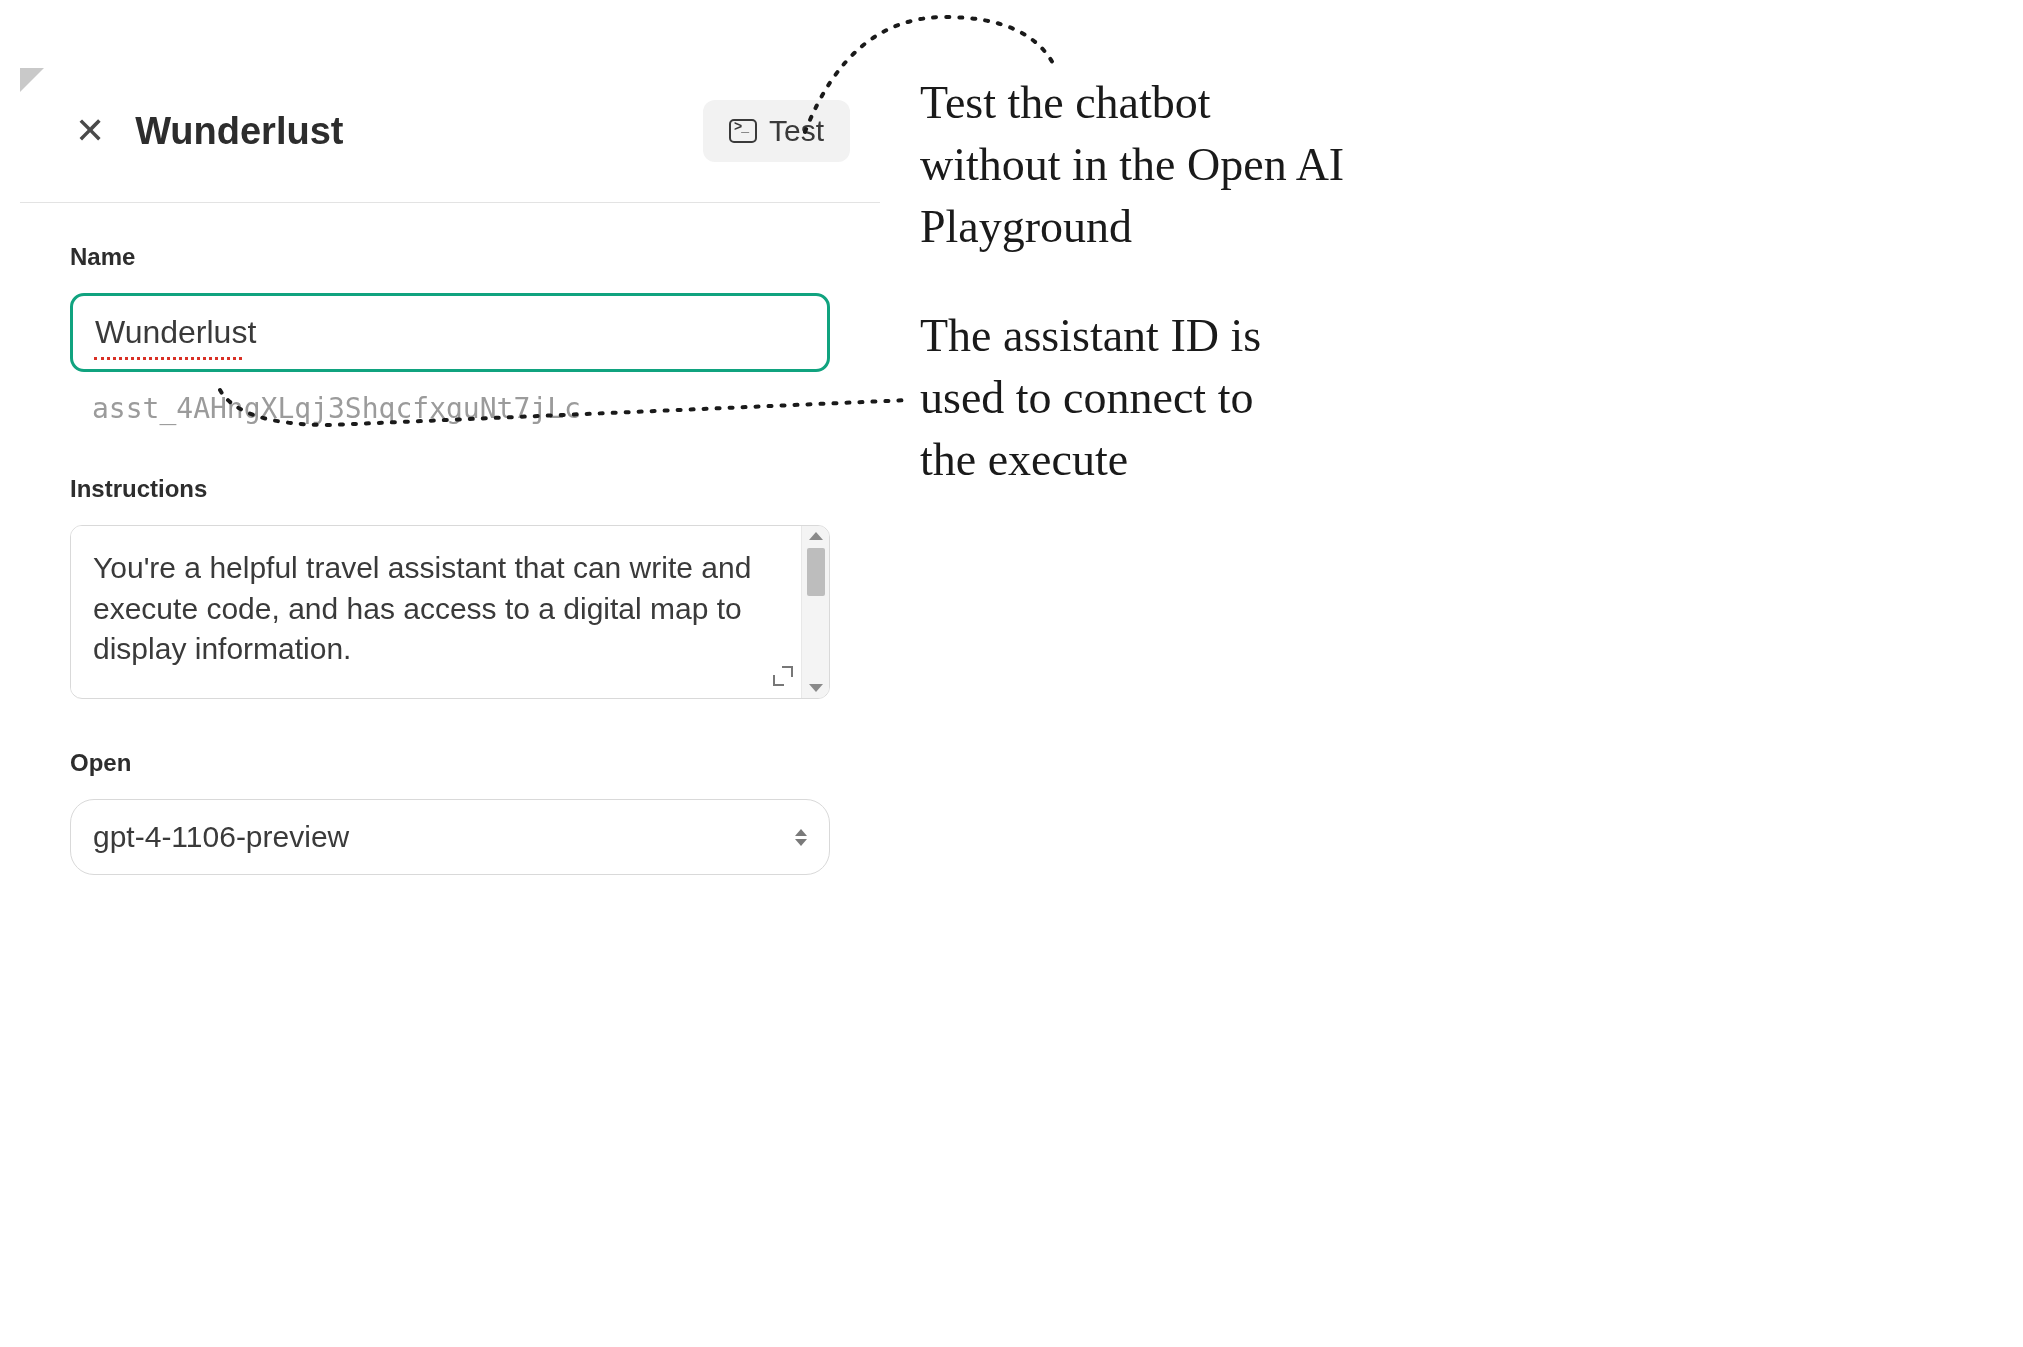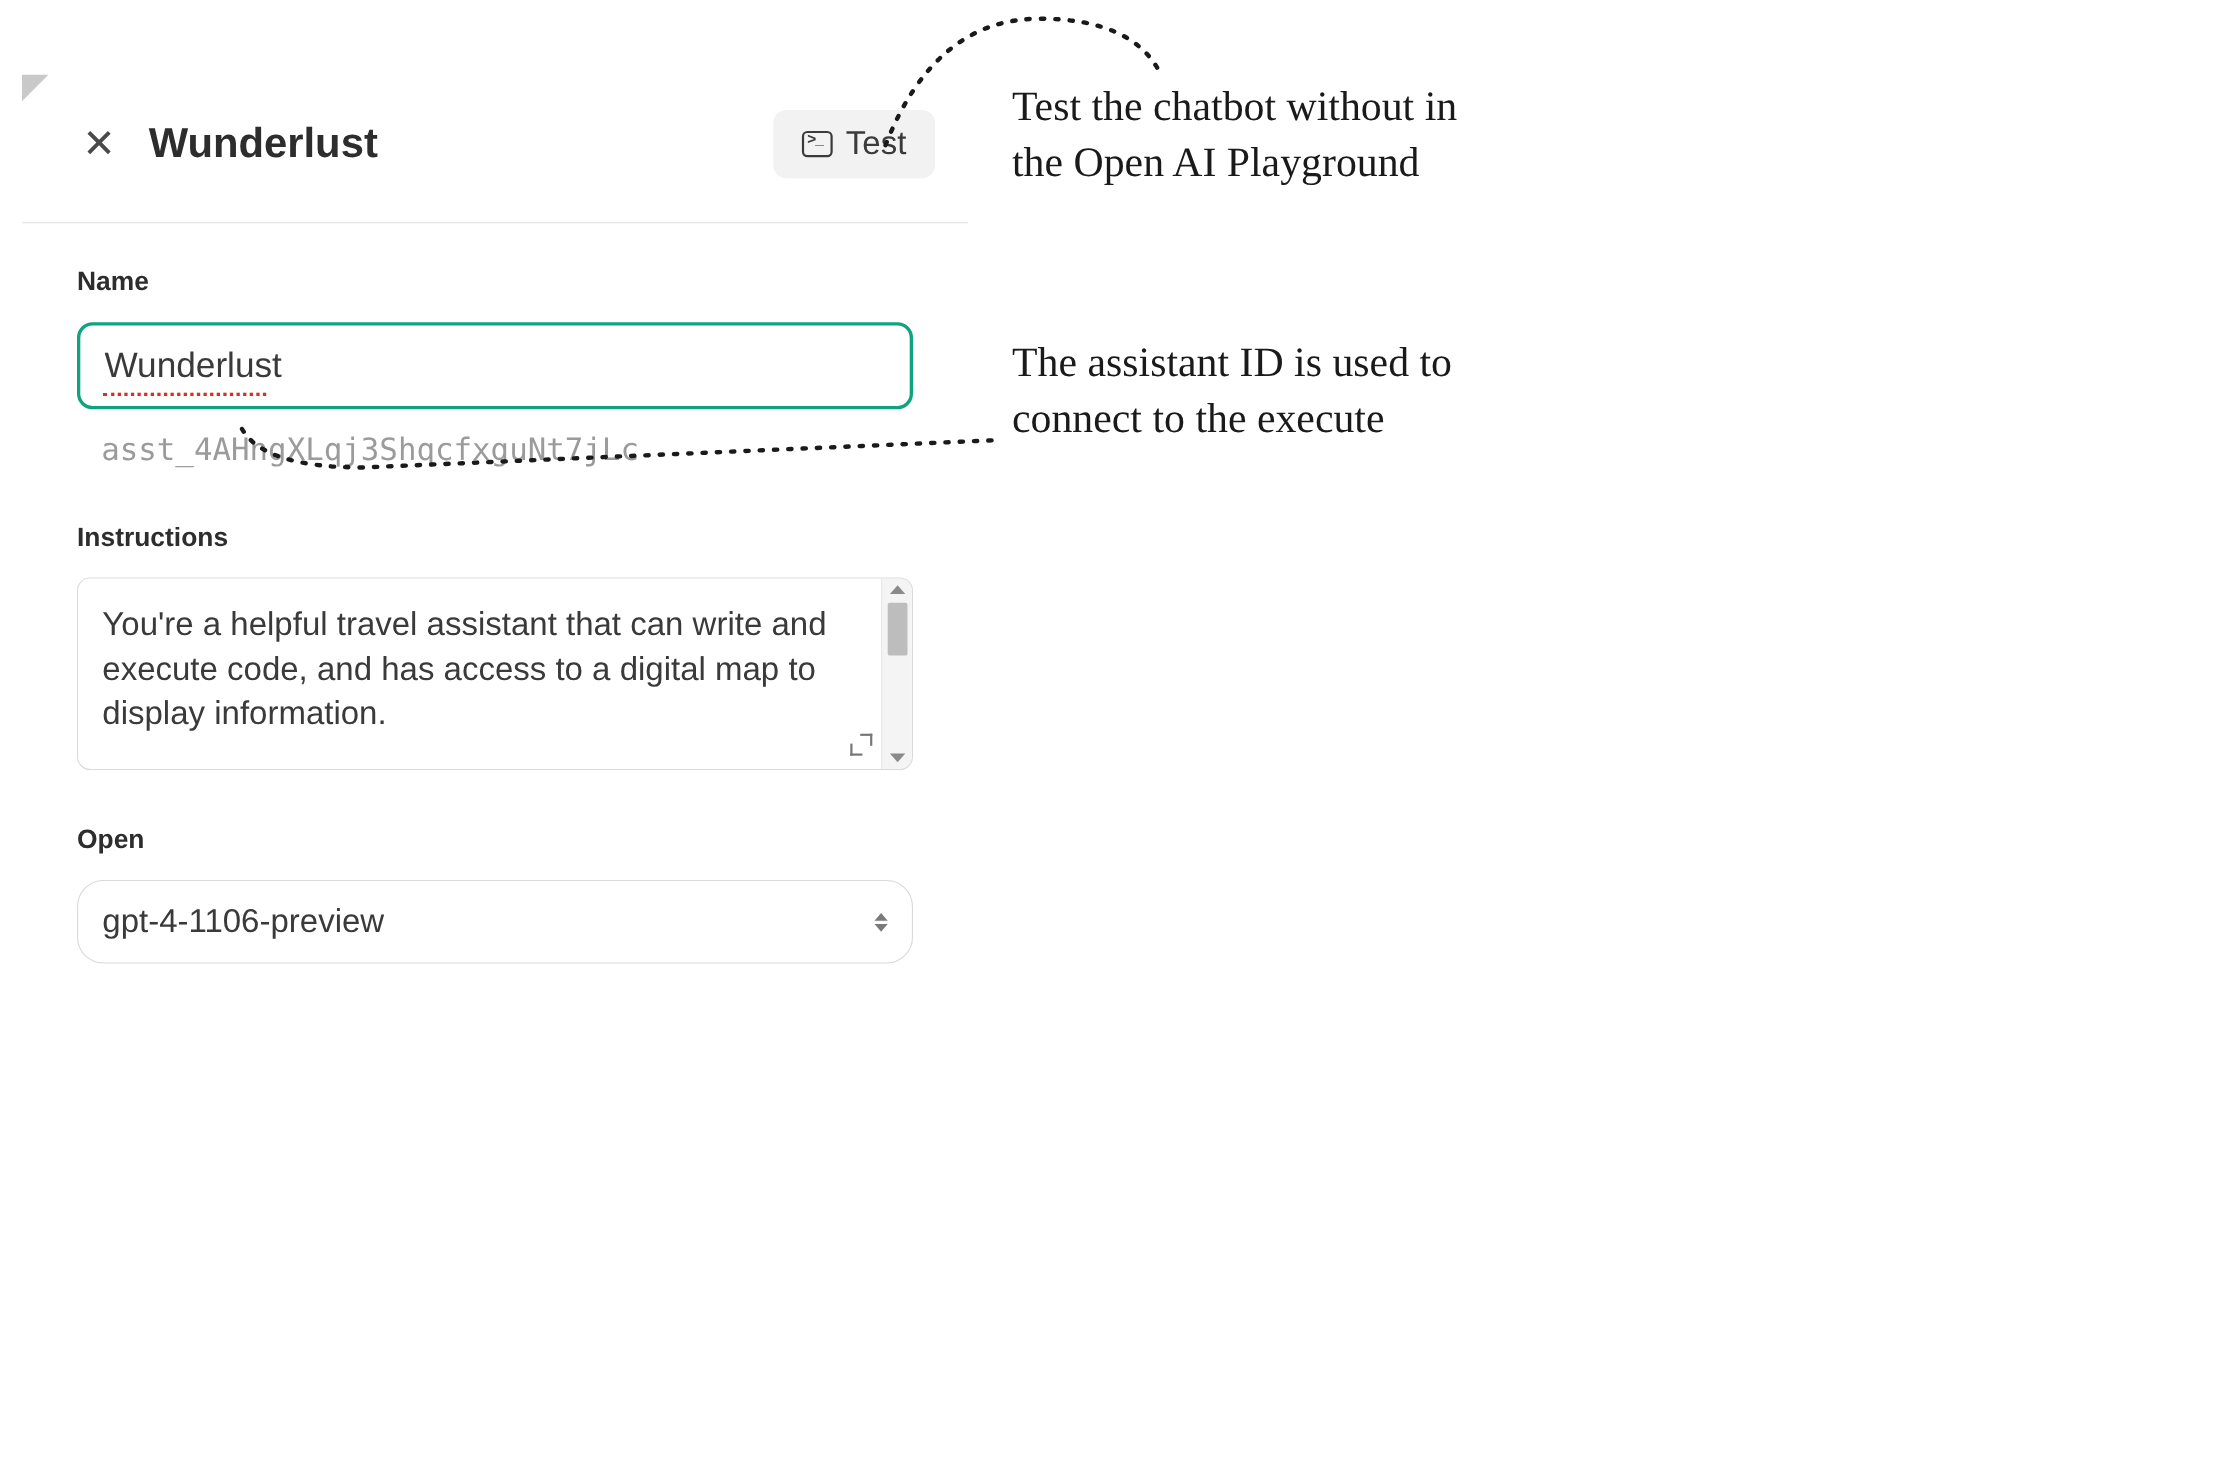--- a/index.html
+++ b/index.html
@@ -200,21 +200,21 @@
     .stepper-icon span {
       width: 0; height: 0;
       border-left: 6px solid transparent;
       border-right: 6px solid transparent;
     }
     .stepper-icon span:first-child { border-bottom: 7px solid #7a7a7a; }
     .stepper-icon span:last-child { border-top: 7px solid #7a7a7a; }
     .annotation {
       position: absolute;
       font-family: "Comic Sans MS", "Chalkboard SE", "Marker Felt", cursive;
-      font-size: 38px;
+      font-size: 46px;
       line-height: 1.35;
       color: #1a1a1a;
       white-space: pre-line;
     }
     .anno1 { top: 72px; left: 920px; width: 440px; }
     .anno2 { top: 305px; left: 920px; width: 400px; }
     .arrow-svg { position: absolute; overflow: visible; pointer-events: none; }
     .arrow1 { top: 12px; left: 790px; width: 280px; height: 130px; }
     .arrow2 { top: 380px; left: 210px; width: 720px; height: 60px; }
   </style>

